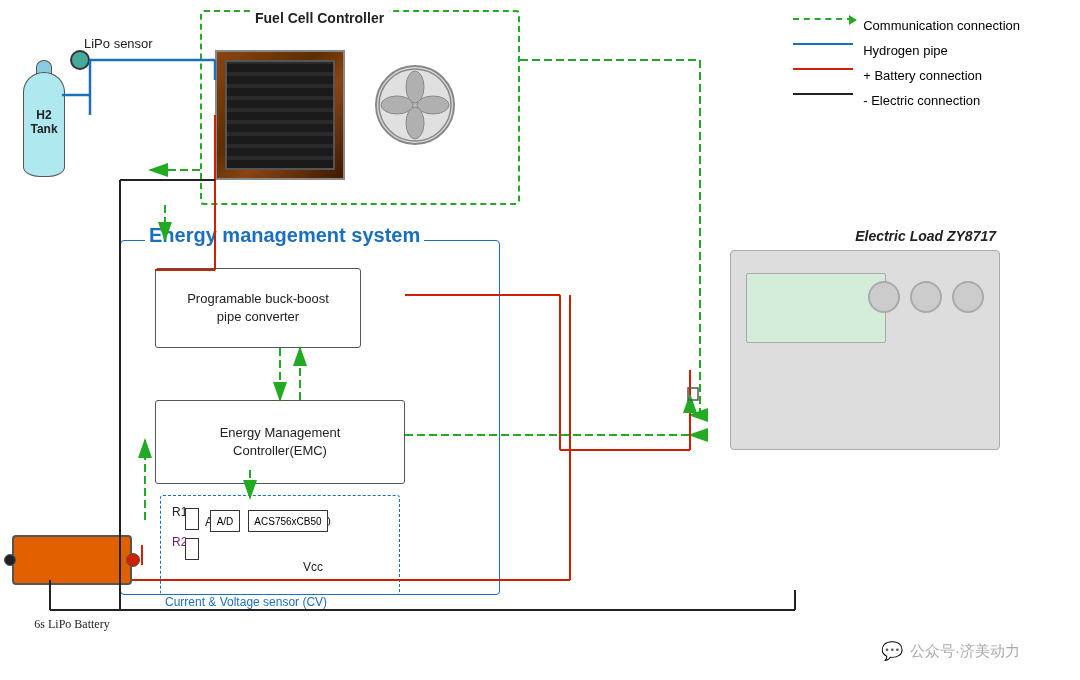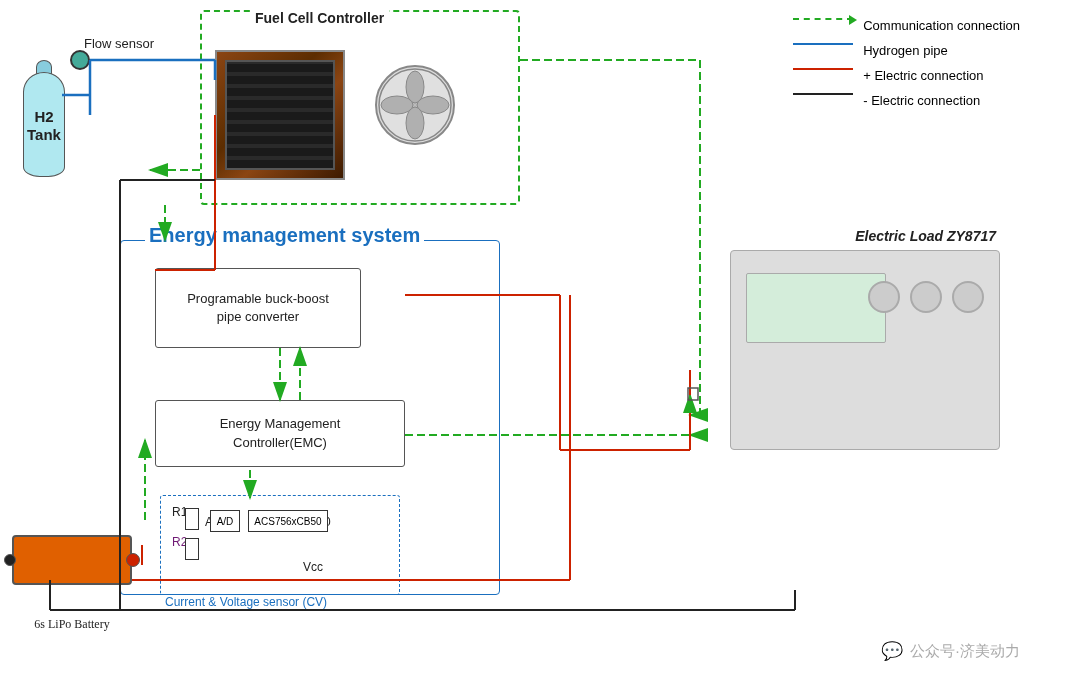--- a/index.html
+++ b/index.html
@@ -86,21 +86,21 @@
     }
     .tank-top {
       width: 16px;
       height: 14px;
       background: #88ccdd;
       border: 1.5px solid #555;
       border-radius: 50% 50% 0 0;
       margin-bottom: -2px;
     }
     .h2-label {
-      font-size: 15px;
+      font-size: 12px;
       font-weight: bold;
       color: #222;
       position: absolute;
       top: 35px;
       left: 50%;
       transform: translateX(-50%);
       text-align: center;
       line-height: 1.2;
     }
     .flow-sensor-circle {
@@ -223,21 +223,21 @@
       color: #222;
       line-height: 1.4;
     }
 
     
     .emc-box {
       position: absolute;
       top: 400px;
       left: 155px;
       width: 250px;
-      height: 67px;
+      height: 84px;
       border: 1.5px solid #555;
       border-radius: 3px;
       display: flex;
       align-items: center;
       justify-content: center;
     }
     .emc-label {
       text-align: center;
       font-size: 13px;
       color: #222;
@@ -382,40 +382,40 @@
         <div class="legend-arrow"></div>
       </div>
       <span>Communication connection</span>
     </div>
     <div class="legend-item">
       <div class="legend-line solid-blue"></div>
       <span>Hydrogen pipe</span>
     </div>
     <div class="legend-item">
       <div class="legend-line solid-red"></div>
-      <span>+ Electric connection</span>
+      <span>+ Battery connection</span>
     </div>
     <div class="legend-item">
       <div class="legend-line solid-black"></div>
       <span>- Electric connection</span>
     </div>
   </div>
 
   <div class="h2-tank">
     <div class="tank-top"></div>
     <div class="tank-body">
       <div class="h2-label">
         <span>H2</span><br>
         <span>Tank</span>
       </div>
     </div>
   </div>
 
   <div class="flow-sensor-circle"></div>
-  <div style="position:absolute; top:36px; left:84px; font-size:13px; color:#222;">Flow sensor</div>
+  <div style="position:absolute; top:36px; left:84px; font-size:13px; color:#222;">LiPo sensor</div>
 
   <div class="fcc-box"></div>
   <div class="fcc-label">Fuel Cell Controller</div>
 
   <div class="fuel-cell-stack">
     <div class="fuel-cell-inner"></div>
   </div>
 
   <div class="fan">
     <div class="fan-circle">

